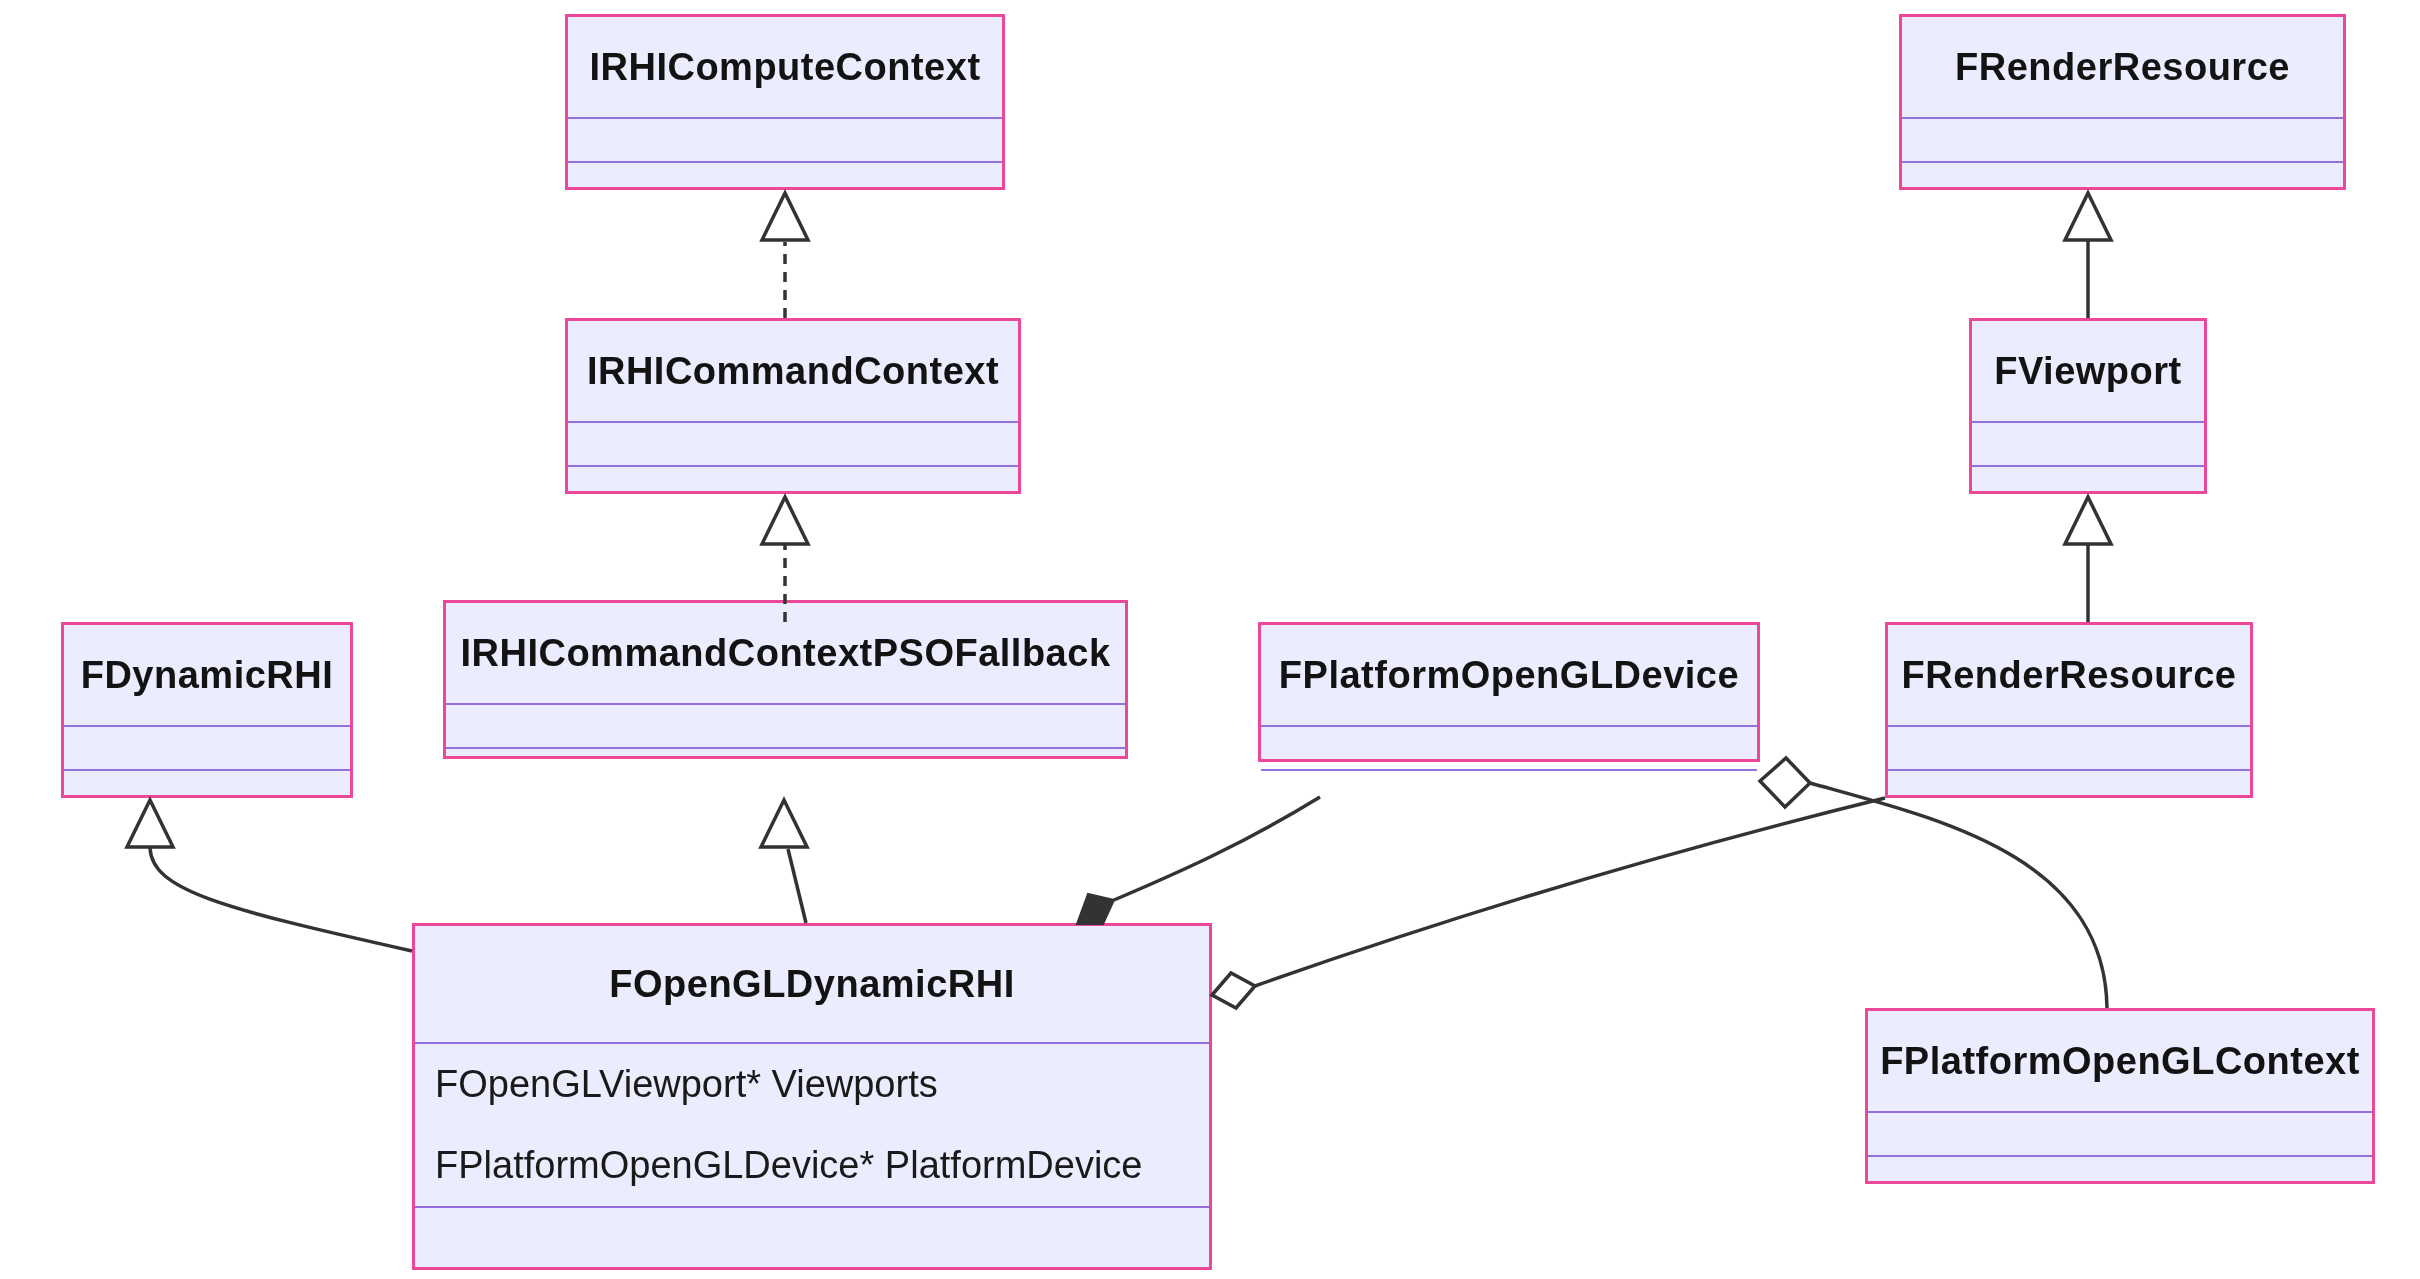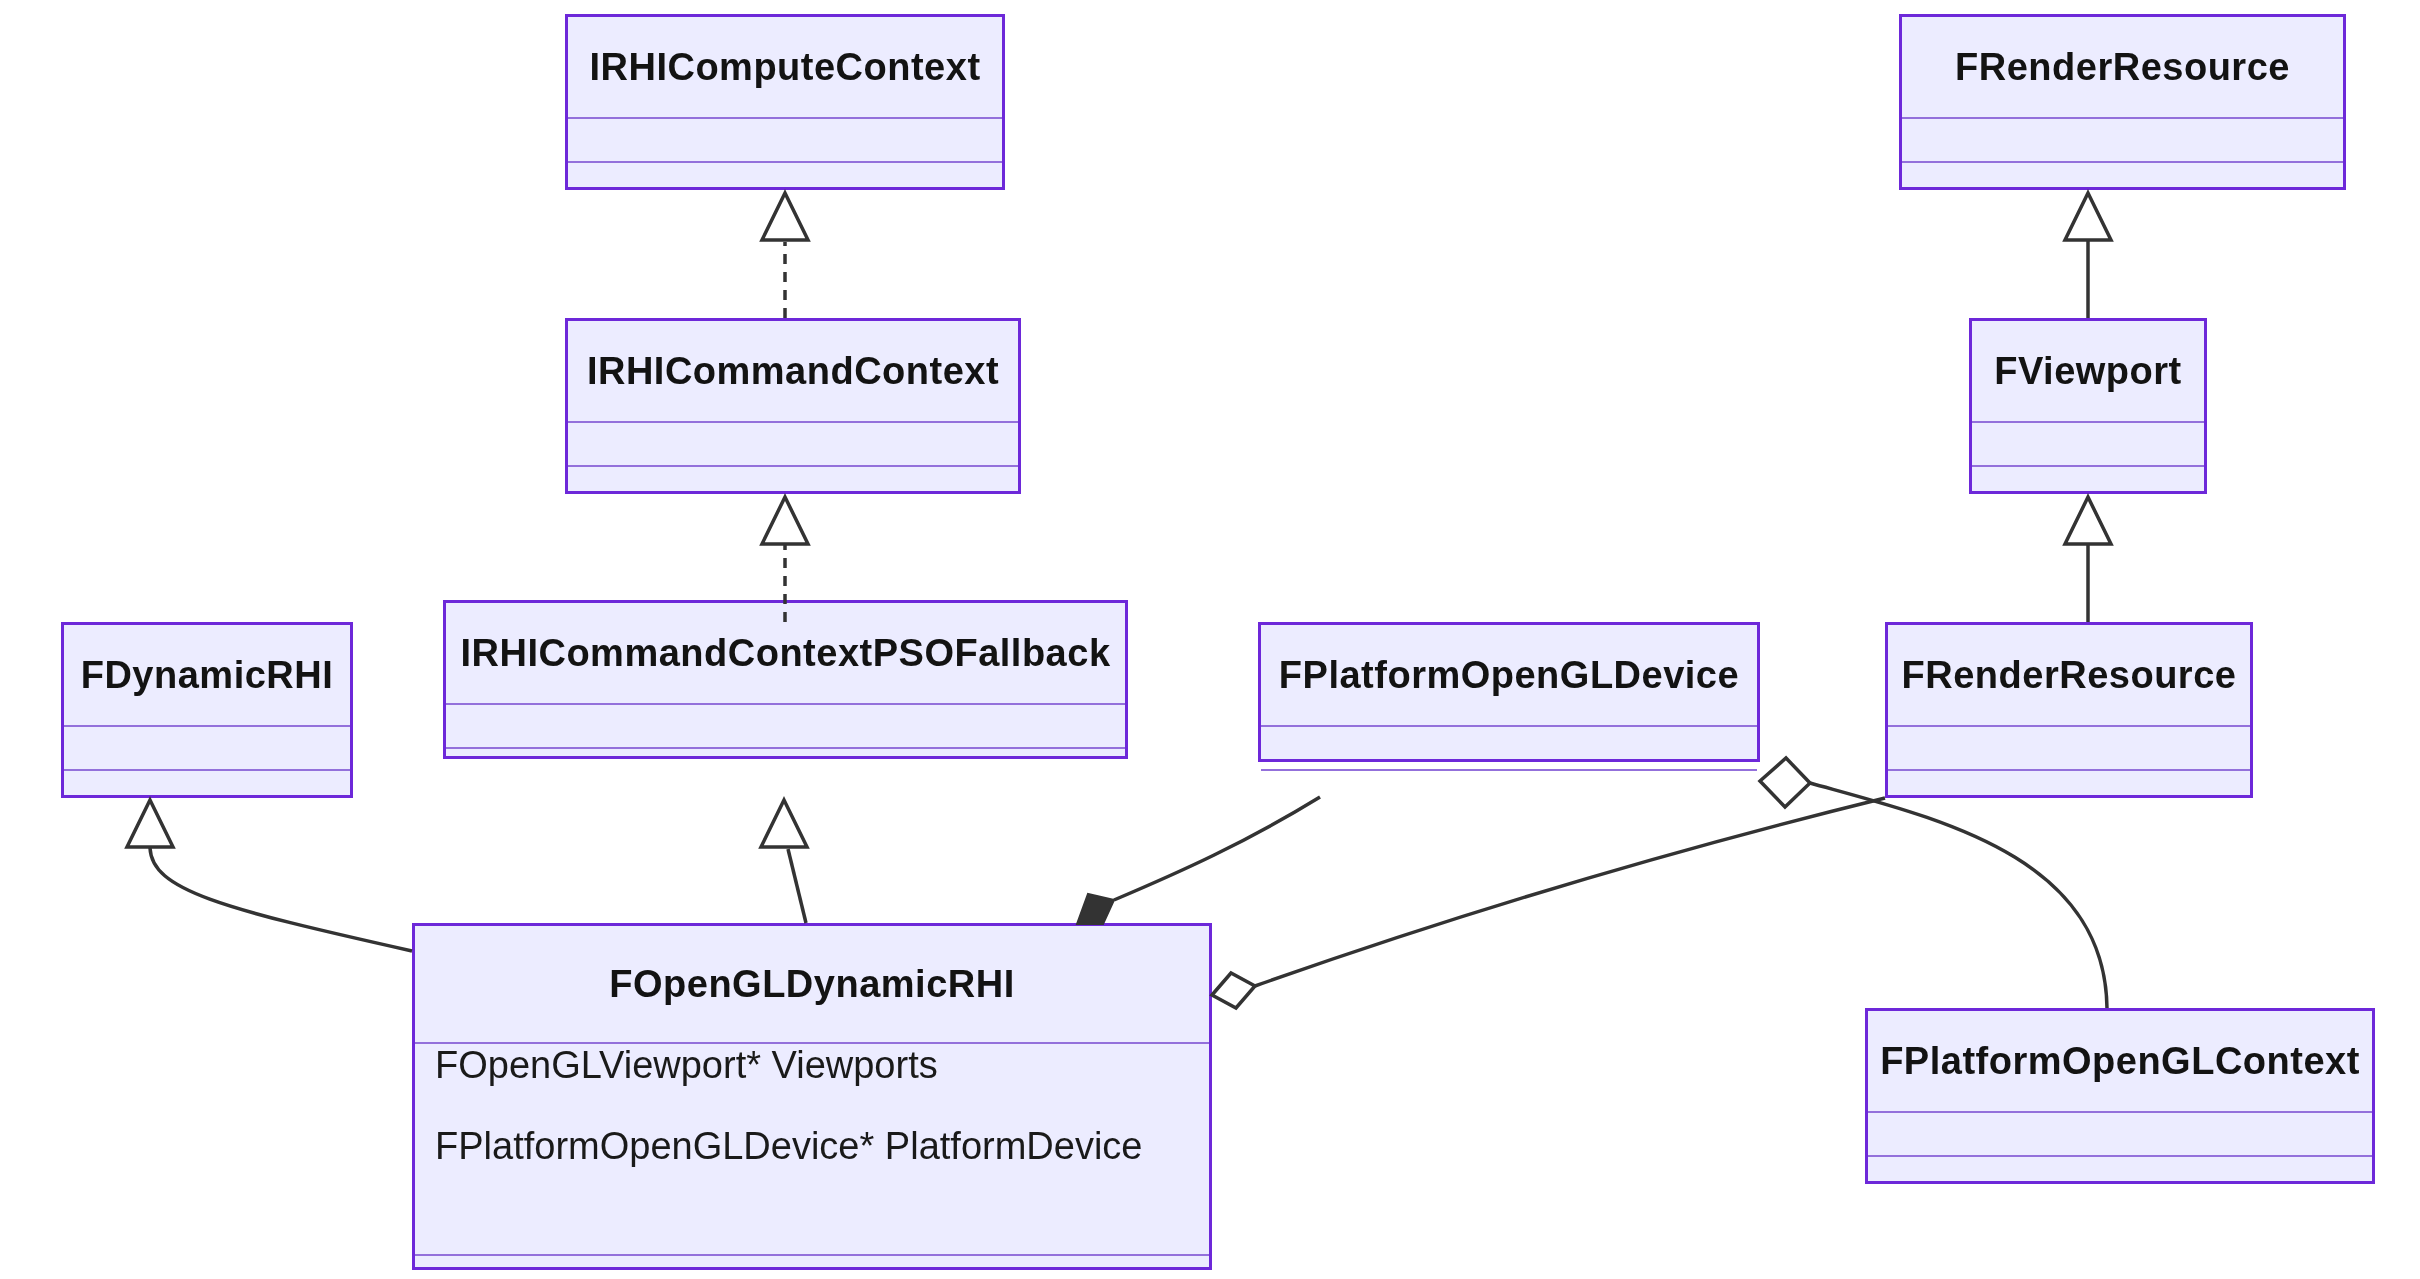--- a/index.html
+++ b/index.html
@@ -7,39 +7,39 @@
     position:relative;
     width:2420px; height:1279px;
     background:#ffffff;
     font-family:"Liberation Sans", sans-serif;
     overflow:hidden;
   }
   .uml-class {
     position:absolute;
     box-sizing:border-box;
     background:#ECECFF;
-    border:3px solid #6d28d9;
+    border:3px solid #ec4899;
     z-index:1;
   }
   .uml-title {
     display:flex; align-items:center; justify-content:center;
     font-weight:bold; font-size:38px; color:#131313;
     letter-spacing:0.5px;
     height:100px;
   }
   .uml-attrs, .uml-methods {
     border-top:2px solid #9370DB;
     box-sizing:border-box;
   }
   .uml-attrs { height:44px; }
   .uml-methods { height:24px; }
   .big .uml-title { height:116px; }
   .big .uml-attrs {
-    height:212px;
-    display:flex; flex-direction:column; justify-content:flex-start;
+    height:164px;
+    display:flex; flex-direction:column; justify-content:center;
     gap:38px; padding-left:20px;
     font-size:38px; color:#1a1a1a;
   }
   .big .uml-methods { height:27px; }
   .member-line { white-space:nowrap; }
   svg.edges {
     position:absolute; left:0; top:0; z-index:2;
     pointer-events:none;
   }
   svg.edges path { fill:none; stroke:#333333; stroke-width:3.5; }

